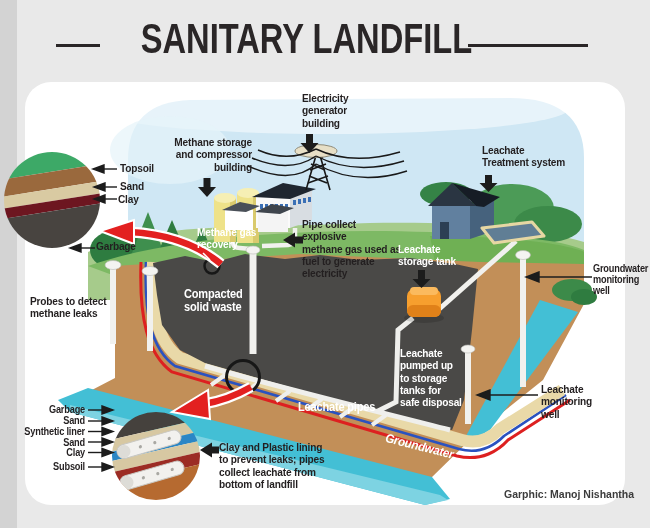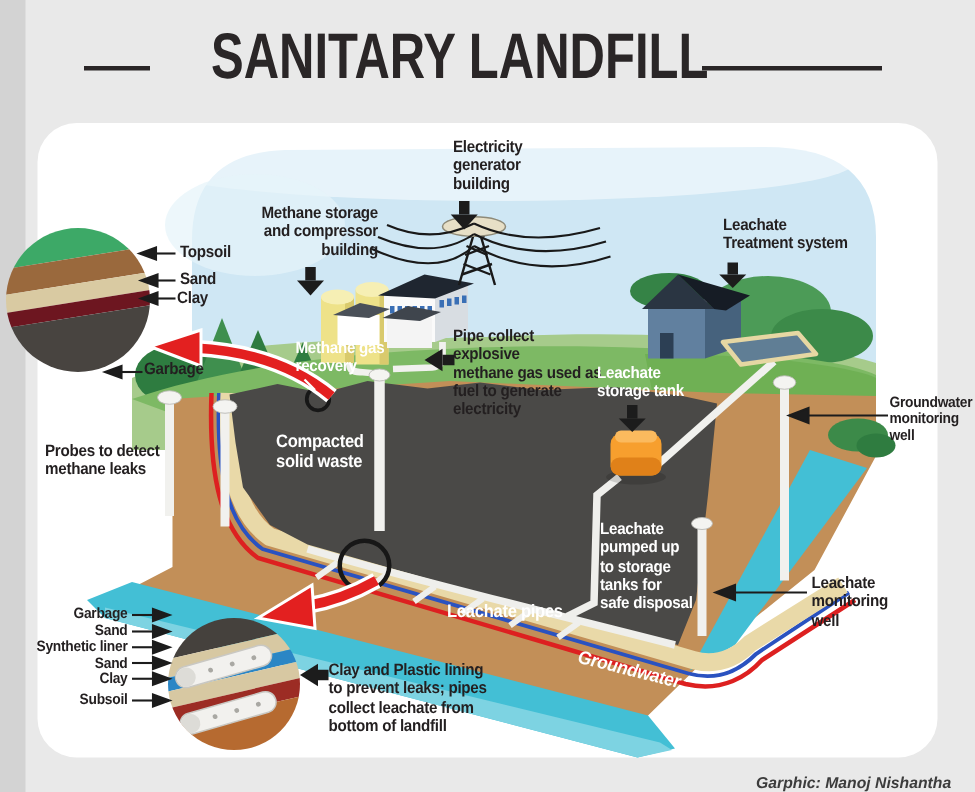--- a/index.html
+++ b/index.html
@@ -20,21 +20,21 @@
   .lbl{
     position:absolute;font-size:11px;font-weight:bold;color:#231f20;
     line-height:1.12;letter-spacing:-.2px;white-space:pre-line;
     transform:scaleX(.92);transform-origin:0 0;
   }
   .lbl.w{color:#ffffff;}
   .lbl.right{text-align:right;transform-origin:100% 0;}
   .lbl.small{font-size:10px;}
   .lbl.big{font-size:12px;}
   #lbl-groundwater{transform:scaleX(.92) rotate(13deg);font-style:italic;font-size:12.5px;}
-  #credit{position:absolute;left:504px;top:516px;font-size:10.5px;font-weight:bold;color:#3c3c3c;font-style:italic;}
+  #credit{position:absolute;left:504px;top:488px;font-size:10.5px;font-weight:bold;color:#3c3c3c;}
 </style>
 </head>
 <body>
 
 <div id="left-strip"></div>
 <div id="card"></div>
 
 <svg id="art" viewBox="0 0 650 528" xmlns="http://www.w3.org/2000/svg">
   <defs>
     <clipPath id="cA">

